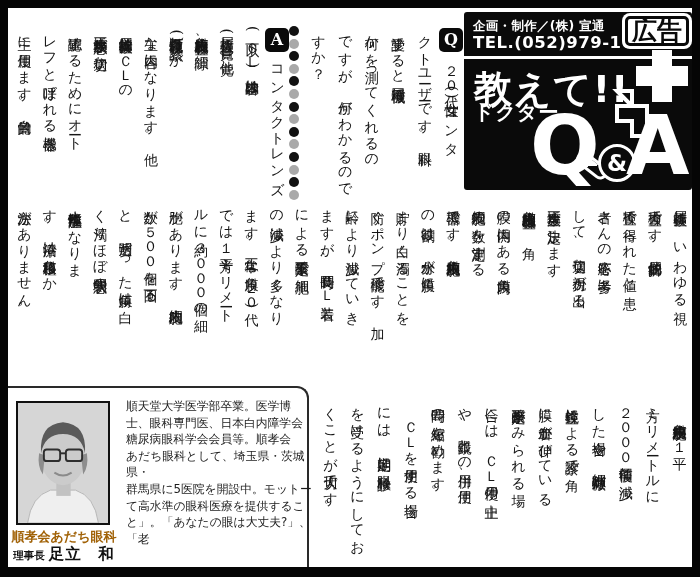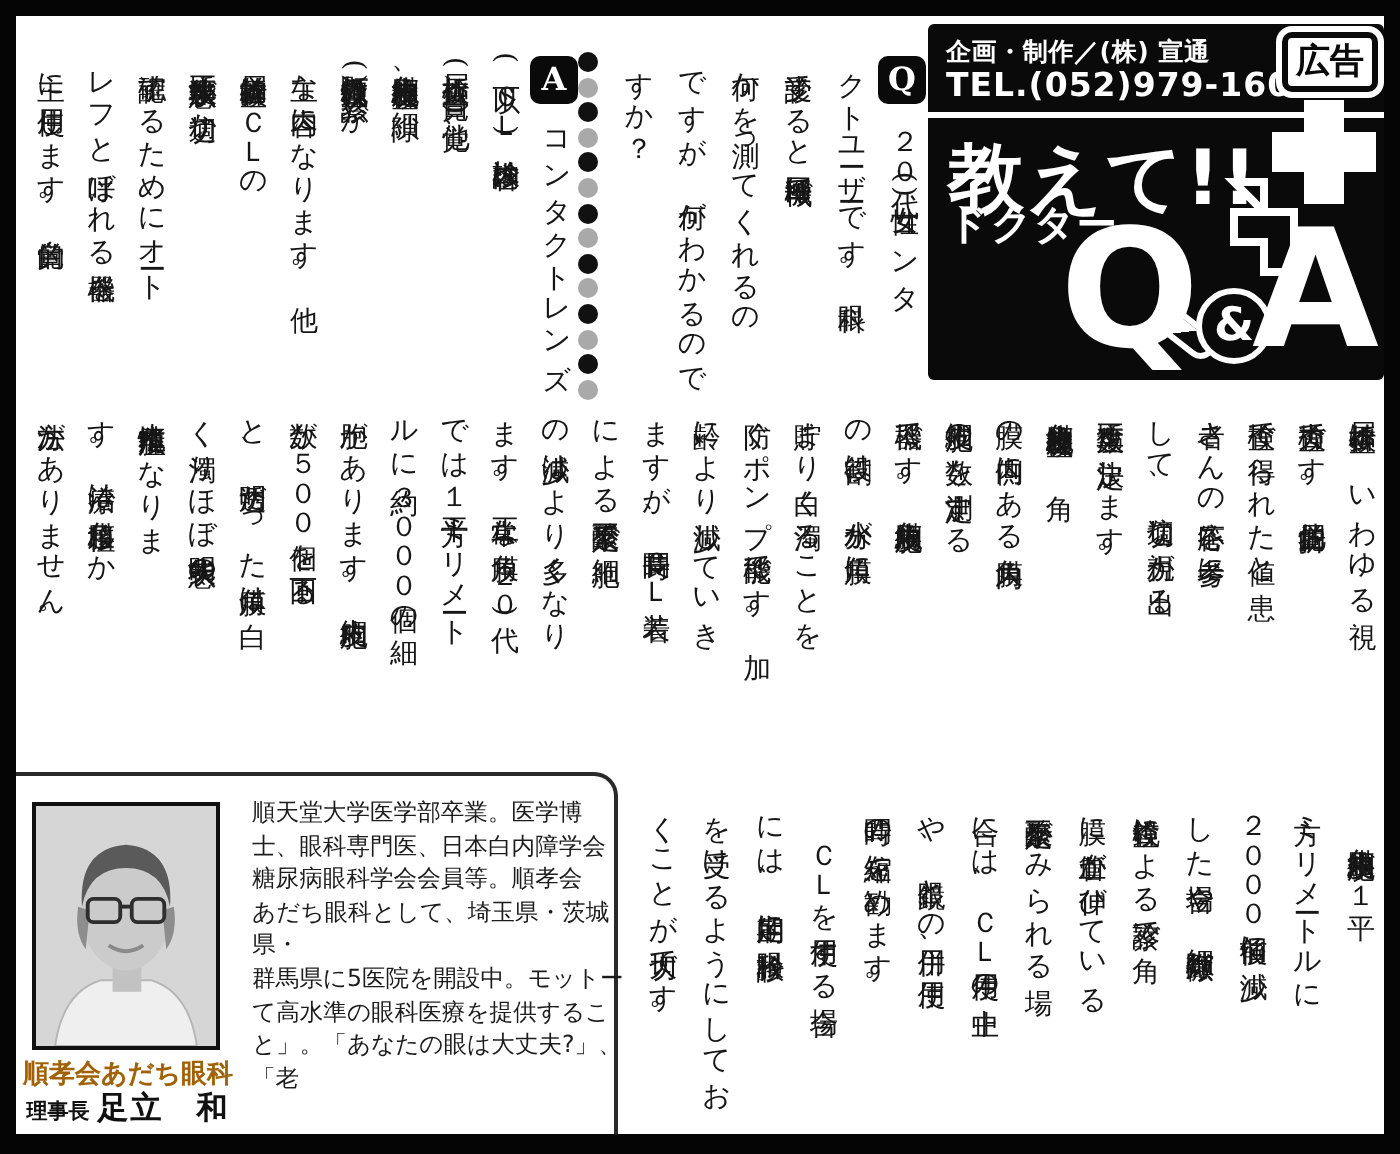--- a/index.html
+++ b/index.html
@@ -40,21 +40,21 @@
     left:456px; top:4px; width:228px; height:178px;
     background:#0a0a0a; border-radius:3px; color:#fff;
     font-family:"DejaVu Sans","Liberation Sans",sans-serif;
   }
   .prod1 { left:9px; top:6px;  font-size:12.5px; font-weight:bold; letter-spacing:0.3px; }
   .prod2 { left:9px; top:21px; font-size:16.5px; font-weight:bold; letter-spacing:0.5px; }
   .hsep  { left:0; top:44px; width:100%; height:2.5px; background:#fff; }
   .ad-badge {
     right:3px; top:4px; background:#fff; color:#0a0a0a;
     border:3px solid #0a0a0a; box-shadow:0 0 0 3px #fff; border-radius:5px;
-    font-size:17px; font-weight:bold; padding:0 4px; line-height:24px;
+    font-size:25px; font-weight:bold; padding:0 4px; line-height:24px;
   }
   .title1 { left:10px; top:52px; font-size:38px; font-weight:bold; letter-spacing:1px; }
   .title2 { left:10px; top:87px; font-size:20px; font-weight:bold; letter-spacing:1px; }
   .qa-q, .qa-a { top:94px; font-size:82px; font-weight:bold; line-height:80px; letter-spacing:0; }
   .qa-q { left:66px; } .qa-a { left:162px; }
   .amp-circle {
     left:134px; top:132px; width:38px; height:38px; border-radius:50%;
     background:#0a0a0a; border:3px solid #fff; color:#fff;
     font-size:23px; font-weight:bold; line-height:32px; text-align:center;
   }

